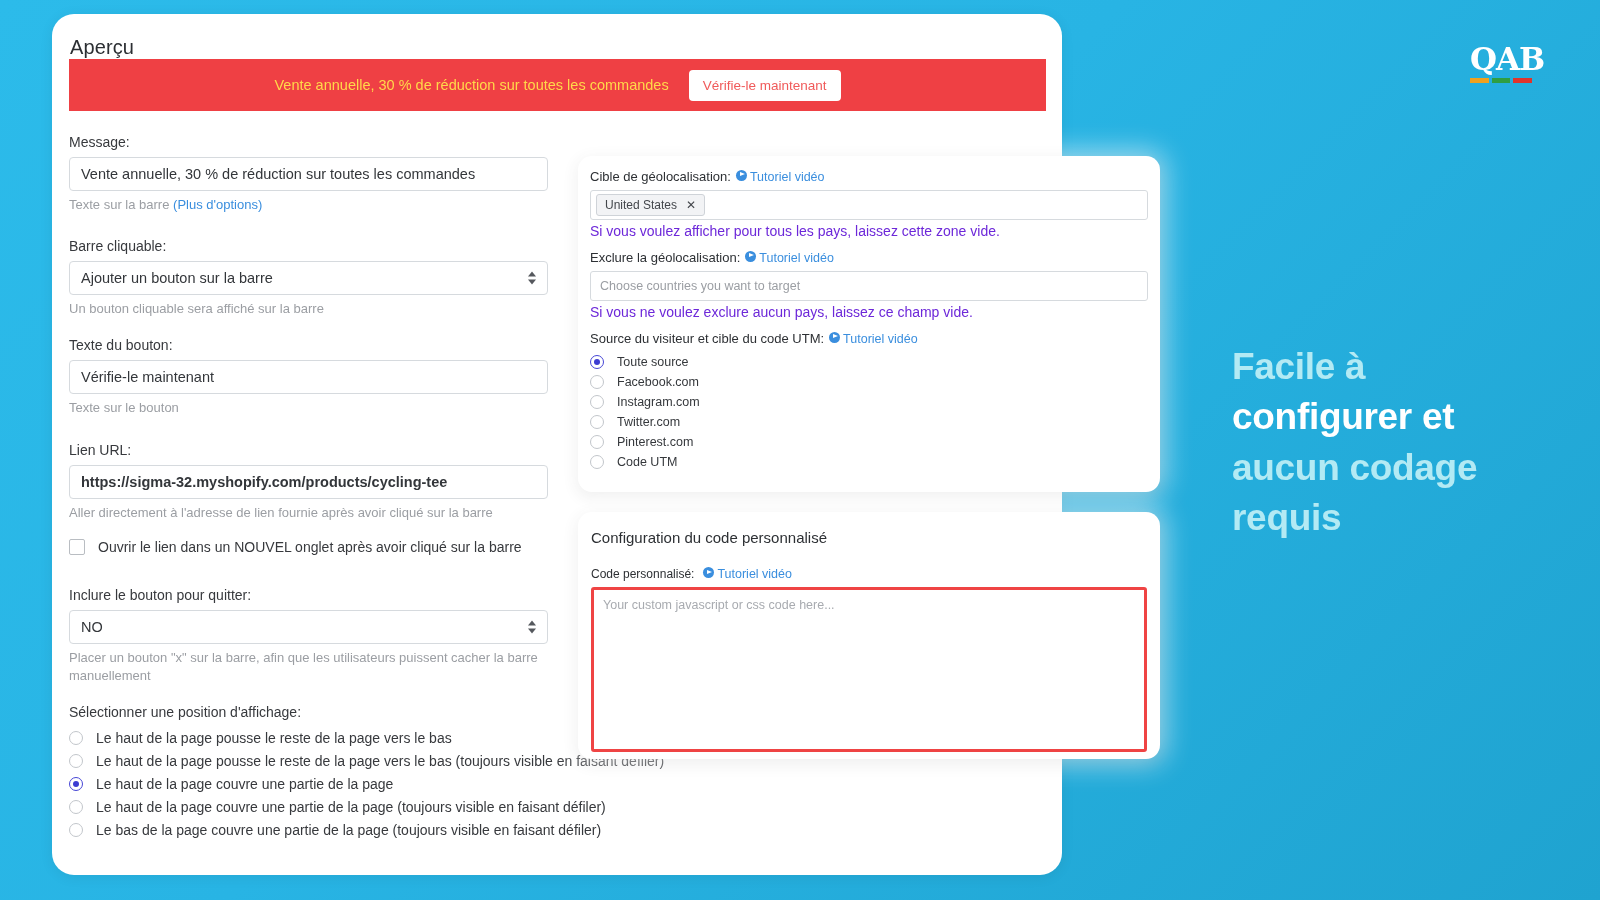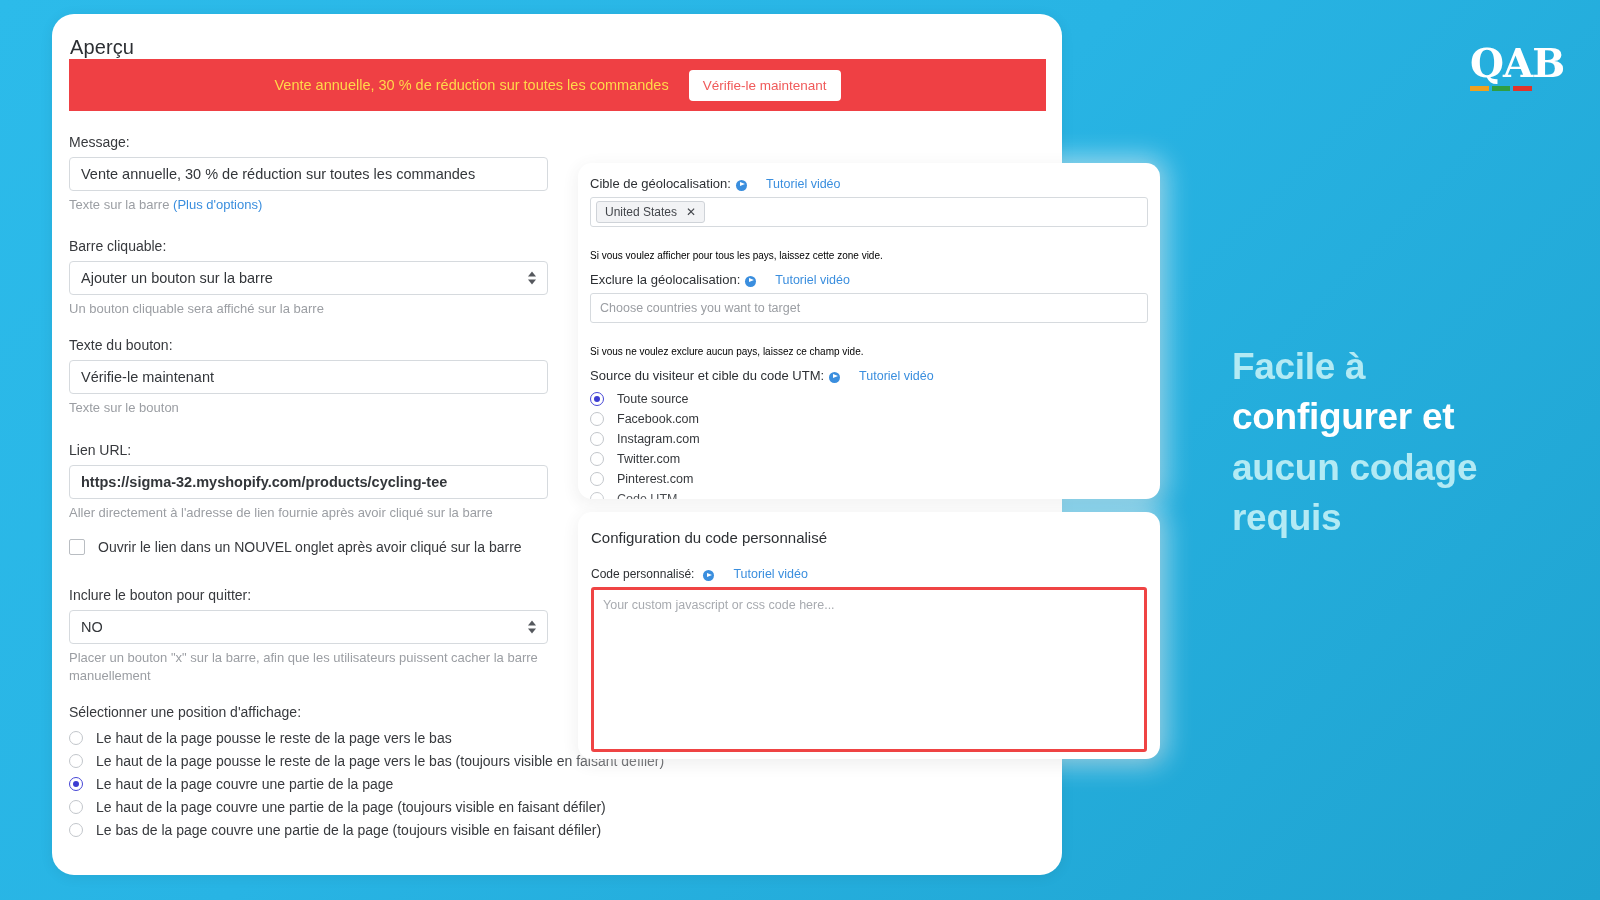--- a/index.html
+++ b/index.html
@@ -118,32 +118,32 @@
 
   
   .float-panel {
     position: absolute;
     background: #ffffff;
     border-radius: 14px;
     box-shadow: 0 0 26px 6px rgba(255,255,255,0.55),
                 0 4px 16px rgba(0,0,0,0.10);
     overflow: hidden;
   }
-  #geo-panel { left: 578px; top: 163px; width: 582px; height: 336px; }
+  #geo-panel { left: 578px; top: 156px; width: 582px; height: 336px; }
   #code-panel { left: 578px; top: 512px; width: 582px; height: 247px; }
 
   .p-pad { padding: 13px 12px 0 12px; }
   .p-label {
     font-size: 13px; color: #2d3034;
     margin-bottom: 6px; display: flex; align-items: center;
     gap: 5px; flex-wrap: nowrap;
   }
   .tut-link {
     color: #3a8ede; font-size: 12.5px;
-    display: inline-flex; align-items: flex-end; gap: 19px;
+    display: inline-flex; align-items: flex-start; gap: 3px;
   }
   .play-ico {
     width: 11px; height: 11px; border-radius: 50%;
     background: #3a8ede; position: relative; flex: 0 0 11px;
   }
   .play-ico::after {
     content: ""; position: absolute;
     left: 4px; top: 2.7px;
     border-left: 5px solid #fff;
     border-top: 2.8px solid transparent;
@@ -159,22 +159,22 @@
   }
   .p-input.tagged { padding: 0 5px; }
   .tag-chip {
     display: inline-flex; align-items: center; gap: 9px;
     background: #f2f3f5; border: 1px solid #cfd3d8;
     border-radius: 3px; padding: 3px 8px;
     font-size: 12px; color: #43464b;
   }
   .tag-x { font-size: 12px; color: #43464b; cursor: pointer; }
   .p-help {
-    font-size: 10px; color: #000000;
-    margin-top: 23px; margin-bottom: 11px;
+    font-size: 14px; color: #6d28d9;
+    margin-top: 3px; margin-bottom: 11px;
   }
   .p-radio-row {
     display: flex; align-items: center;
     gap: 13px; height: 20px;
   }
   .p-radio-label { font-size: 12.5px; color: #35383c; }
 
   #code-panel-title {
     font-size: 15px; color: #2d3034;
     padding: 17px 0 0 13px;
@@ -186,21 +186,21 @@
     color: #a8abb0; padding: 8px 9px;
   }
 
   
   #qab-logo {
     position: absolute; left: 1470px; top: 44px;
     width: 62px;
   }
   #qab-word {
     font-family: "DejaVu Serif", serif;
-    font-weight: bold; font-size: 39px;
+    font-weight: bold; font-size: 31px;
     color: #ffffff; letter-spacing: -1px;
     line-height: 1;
   }
   #qab-bars { display: flex; gap: 3px; margin-top: 3px; }
   #qab-bars span { height: 5px; flex: 1; display: block; }
 
   #headline {
     position: absolute; left: 1232px; top: 342px;
     width: 340px;
     font-size: 37px; font-weight: bold;

